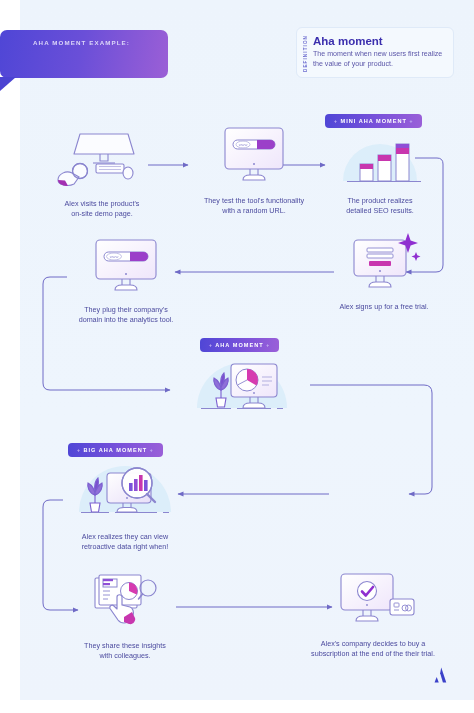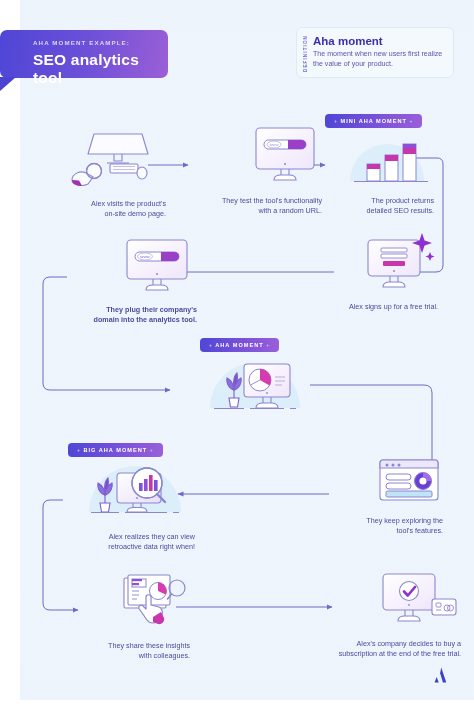--- a/index.html
+++ b/index.html
@@ -87,21 +87,21 @@
     line-height: 13px;
   }
   .def-body {
     color: #5b56a8;
     font-size: 7.1px;
     line-height: 9.6px;
     margin-top: 2px;
   }
 
   
-  .step { position: absolute; text-align: right; }
+  .step { position: absolute; text-align: center; }
   .step .art { position: relative; margin: 0 auto; }
   .caption {
     color: #4b4a9e;
     font-size: 7.2px;
     line-height: 9.6px;
     margin-top: 5px;
     white-space: pre-line;
   }
 
   
@@ -155,21 +155,20 @@
       <path d="M329,494 L178,494"></path>
 
       <path d="M63,500 L50,500 Q43,500 43,507 L43,603 Q43,610 50,610 L78,610"></path>
 
       <path d="M176,607 L332,607"></path>
     </g>
   </svg>
 
   <div class="hdr-badge">
     <div class="hdr-kicker">AHA MOMENT EXAMPLE:</div>
-    <div class="hdr-title">SEO analytics tool</div>
   </div>
   <div class="hdr-tail"></div>
 
   <div class="def-card">
     <div class="def-vert">DEFINITION</div>
     <div>
       <div class="def-title">Aha moment</div>
       <div class="def-body">The moment when new users first realize the value of your product.</div>
     </div>
   </div>
@@ -240,21 +239,21 @@
         <rect x="27" y="33" width="13" height="17"></rect>
         <rect x="45" y="24" width="13" height="26"></rect>
         <rect x="63" y="13" width="13" height="37"></rect>
       </g>
       <rect x="27" y="33" width="13" height="5" fill="#c836ae"></rect>
       <rect x="45" y="24" width="13" height="6" fill="#c836ae"></rect>
       <rect x="63" y="13" width="13" height="10" fill="#c836ae"></rect>
       <rect x="63" y="13" width="13" height="4" fill="#8f4fd6"></rect>
       <path d="M14,50.5 L88,50.5" stroke="#8b86cf" stroke-width="1.1"></path>
     </svg>
-    <div class="caption">The product returns
+    <div class="caption">The product realizes
 detailed SEO results.</div>
   </div>
 
   <div class="step" style="left:330px; top:231px; width:108px;">
     <svg class="art" width="80" height="62" viewBox="0 0 80 62">
       <defs>
         <linearGradient id="scr4" x1="0" y1="0" x2="1" y2="1">
           <stop offset="0%" stop-color="#ffffff"></stop>
           <stop offset="100%" stop-color="#efe6fb"></stop>
         </linearGradient>
@@ -265,21 +264,21 @@
       <rect x="25" y="30" width="22" height="5" rx="1" fill="#c836ae"></rect>
       <circle cx="36" cy="40" r="1" fill="#8b86cf"></circle>
       <path d="M32,45 L32,51 M40,45 L40,51" stroke="#8b86cf" stroke-width="1.1"></path>
       <path d="M25,56 q0,-5 7,-5 h8 q7,0 7,5 z" fill="#ffffff" stroke="#8b86cf" stroke-width="1.1"></path>
       <path d="M64,2 L66.6,9.4 L74,12 L66.6,14.6 L64,22 L61.4,14.6 L54,12 L61.4,9.4 Z" fill="#8f2fd0"></path>
       <path d="M72,21 L73.3,24.2 L76.5,25.5 L73.3,26.8 L72,30 L70.7,26.8 L67.5,25.5 L70.7,24.2 Z" fill="#8f2fd0"></path>
     </svg>
     <div class="caption">Alex signs up for a free trial.</div>
   </div>
 
-  <div class="step" style="left:55px; top:234px; width:142px;font-weight:bold;">
+  <div class="step" style="left:55px; top:234px; width:142px;">
     <svg class="art" width="80" height="62" viewBox="0 0 80 62">
       <defs>
         <linearGradient id="scr5" x1="0" y1="0" x2="1" y2="1">
           <stop offset="0%" stop-color="#ffffff"></stop>
           <stop offset="100%" stop-color="#efe6fb"></stop>
         </linearGradient>
       </defs>
       <rect x="10" y="6" width="60" height="39" rx="4" fill="url(#scr5)" stroke="#8b86cf" stroke-width="1.1"></rect>
       <rect x="18" y="18" width="44" height="9" rx="4.5" fill="#ffffff" stroke="#8b86cf" stroke-width="1"></rect>
       <path d="M44,18 h13.5 a4.5,4.5 0 0 1 0,9 H44 Z" fill="#9b3fc9"></path>
@@ -317,39 +316,20 @@
         <path d="M36,40 L36,25"></path>
         <path d="M36,32 C30,30 28,24 29,20 C33,22 36,27 36,32 Z" fill="#8f6fd8"></path>
         <path d="M36,32 C42,30 44,24 43,20 C39,22 36,27 36,32 Z" fill="#8f6fd8"></path>
         <path d="M36,28 C35,22 37,17 39,15 C40,20 39,25 36,28 Z" fill="#7b4fd0"></path>
       </g>
       <path d="M31,40 h10 l-1.5,9 h-7 Z" fill="#ffffff" stroke="#7b5fd0" stroke-width="1.1"></path>
       <path d="M16,50.5 L98,50.5" stroke="#8b86cf" stroke-width="1.1" stroke-dasharray="30 6 34 6"></path>
     </svg>
   </div>
 
-  <div class="step" style="left:325px; top:457px; width:118px;">
-    <svg class="art" width="68" height="50" viewBox="0 0 68 50">
-      <rect x="5" y="3" width="58" height="40" rx="3" fill="#ffffff" stroke="#8b86cf" stroke-width="1.1"></rect>
-      <path d="M5,6 a3,3 0 0 1 3,-3 h52 a3,3 0 0 1 3,3 v5 H5 Z" fill="#ece7fa" stroke="#8b86cf" stroke-width="1.1"></path>
-      <g fill="#8b86cf">
-          <circle cx="12" cy="8" r="1.5"></circle>
-          <circle cx="18" cy="8" r="1.5"></circle>
-          <circle cx="24" cy="8" r="1.5"></circle>
-        </g>
-      <rect x="11" y="17" width="25" height="6" rx="3" fill="#ffffff" stroke="#8b86cf" stroke-width="1"></rect>
-      <rect x="11" y="26" width="25" height="6" rx="3" fill="#ffffff" stroke="#8b86cf" stroke-width="1"></rect>
-      <rect x="11" y="34" width="46" height="6" rx="1.5" fill="#bfe3f7" stroke="#8b86cf" stroke-width="1"></rect>
-      <circle cx="48" cy="24" r="8.5" fill="#6a3fd6" stroke="#8b86cf" stroke-width="1"></circle>
-      <circle cx="48" cy="24" r="3.6" fill="#ffffff"></circle>
-      <path d="M48,15.5 A8.5,8.5 0 0 1 56.5,24 L52,24 A4,4 0 0 0 48,20 Z" fill="#a86fe0"></path>
-    </svg>
-    <div class="caption">They keep exploring the
-tool's features.</div>
-  </div>
 
   <div class="step" style="left:55px; top:461px; width:140px;">
     <svg class="art" width="120" height="62" viewBox="0 0 120 62">
       <path d="M14,51 a46,46 0 0 1 92,0 Z" fill="#dceefa"></path>
       <defs>
         <linearGradient id="scr8" x1="0" y1="0" x2="1" y2="1">
           <stop offset="0%" stop-color="#ffffff"></stop>
           <stop offset="100%" stop-color="#e8dff8"></stop>
         </linearGradient>
       </defs>
@@ -421,21 +401,21 @@
       <circle cx="40" cy="35" r="0.9" fill="#8b86cf"></circle>
       <path d="M36,40 L36,46 M44,40 L44,46" stroke="#8b86cf" stroke-width="1.1"></path>
       <path d="M29,51 q0,-5 7,-5 h8 q7,0 7,5 z" fill="#ffffff" stroke="#8b86cf" stroke-width="1.1"></path>
       <rect x="63" y="29" width="24" height="16" rx="2.5" fill="#ffffff" stroke="#8b86cf" stroke-width="1.1"></rect>
       <rect x="67" y="33" width="5" height="4" rx="0.8" fill="none" stroke="#8b86cf" stroke-width="0.9"></rect>
       <path d="M67,40 h5" stroke="#8b86cf" stroke-width="0.9"></path>
       <circle cx="78" cy="38" r="3" fill="none" stroke="#8b86cf" stroke-width="0.9"></circle>
       <circle cx="81.5" cy="38" r="3" fill="none" stroke="#8b86cf" stroke-width="0.9"></circle>
     </svg>
     <div class="caption">Alex's company decides to buy a
-subscription at the end of the free trial.</div>
+subscription at the end of the their trial.</div>
   </div>
 
   <svg class="logo" viewBox="0 0 24 24">
     <path d="M13.5,3 L19.5,21 L15.5,21 L12.2,10 Z" fill="#3b41c9"></path>
     <path d="M8,14.5 L10.5,21 L5.5,21 Z" fill="#3b41c9"></path>
   </svg>
 
 </div>
 
 </body></html>

